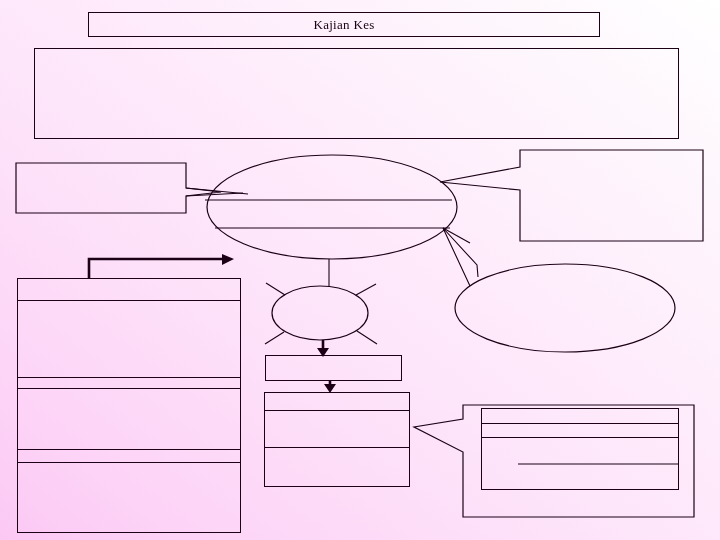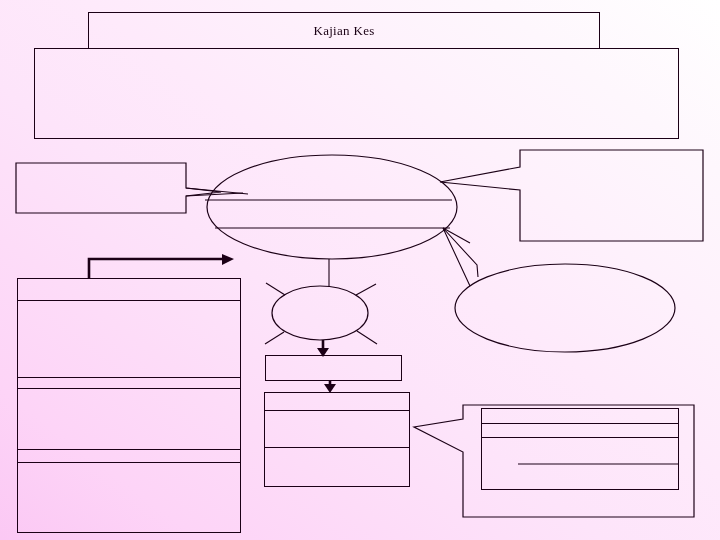--- a/index.html
+++ b/index.html
@@ -94,21 +94,21 @@
     fill: #1b0016;
     stroke: none;
   }
   .hit { pointer-events: auto; }
 </style>
 </head>
 <body>
 
 <div id="slide">
 
-  <div class="shape rect-title" style="left:88px; top:12px; width:512px; height:37px;">
+  <div class="shape rect-title" style="left:88px; top:12px; width:512px; height:25px;">
     <span class="title-text">Kajian Kes</span>
   </div>
 
   <div class="shape rect" style="left:34px; top:48px; width:645px; height:91px;"></div>
 
   <div class="shape" style="left:16px; top:163px; width:170px; height:50px;"></div>
 
   <div class="tbl" style="left:17px; top:278px; width:224px; height:255px;">
     <div class="row" style="height:22px;"></div>
     <div class="row" style="height:78px;"></div>

